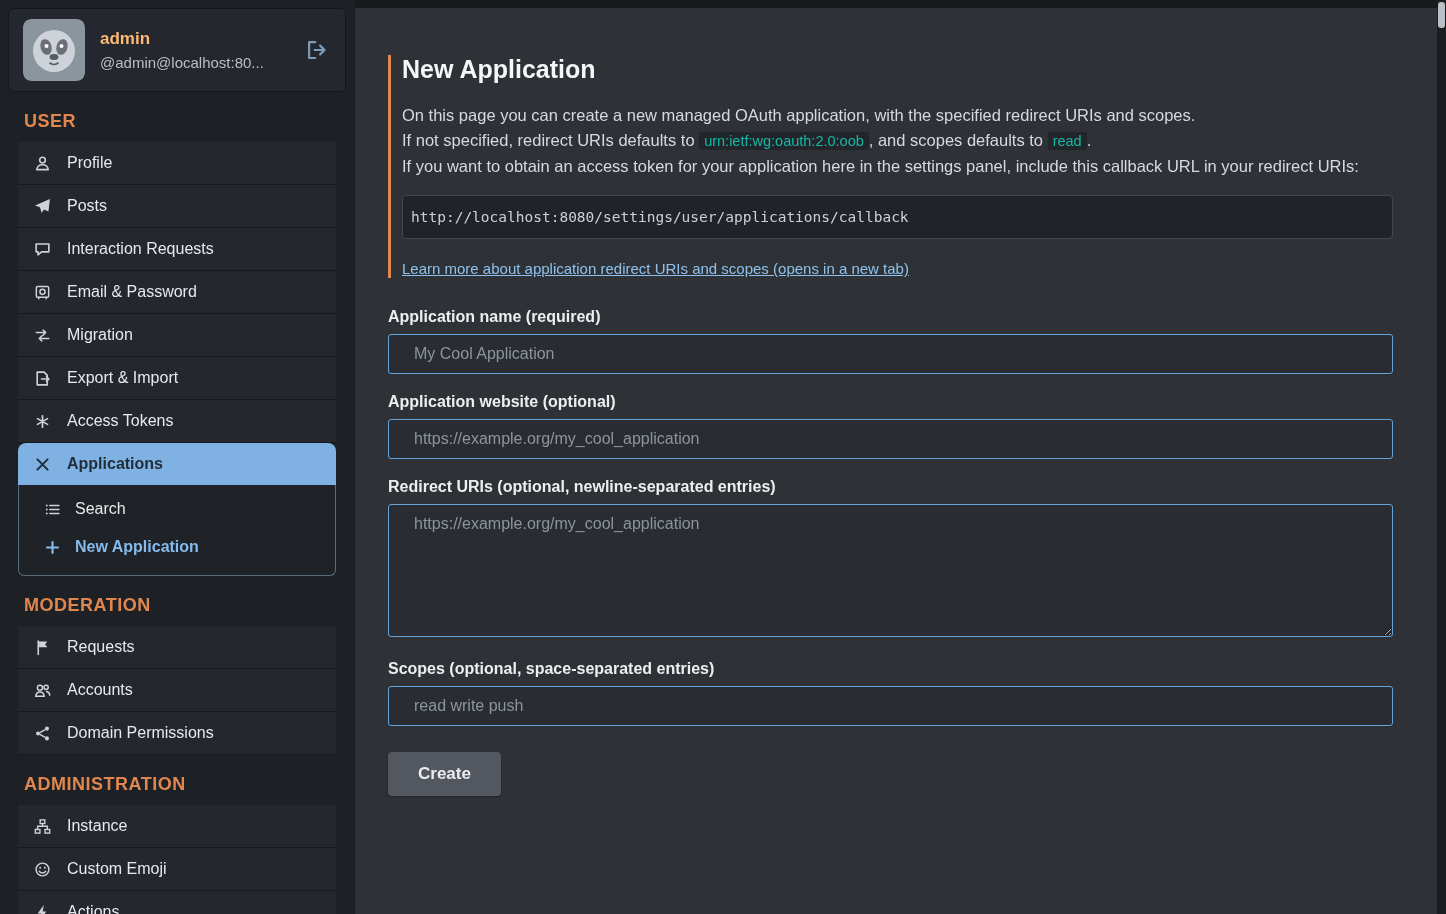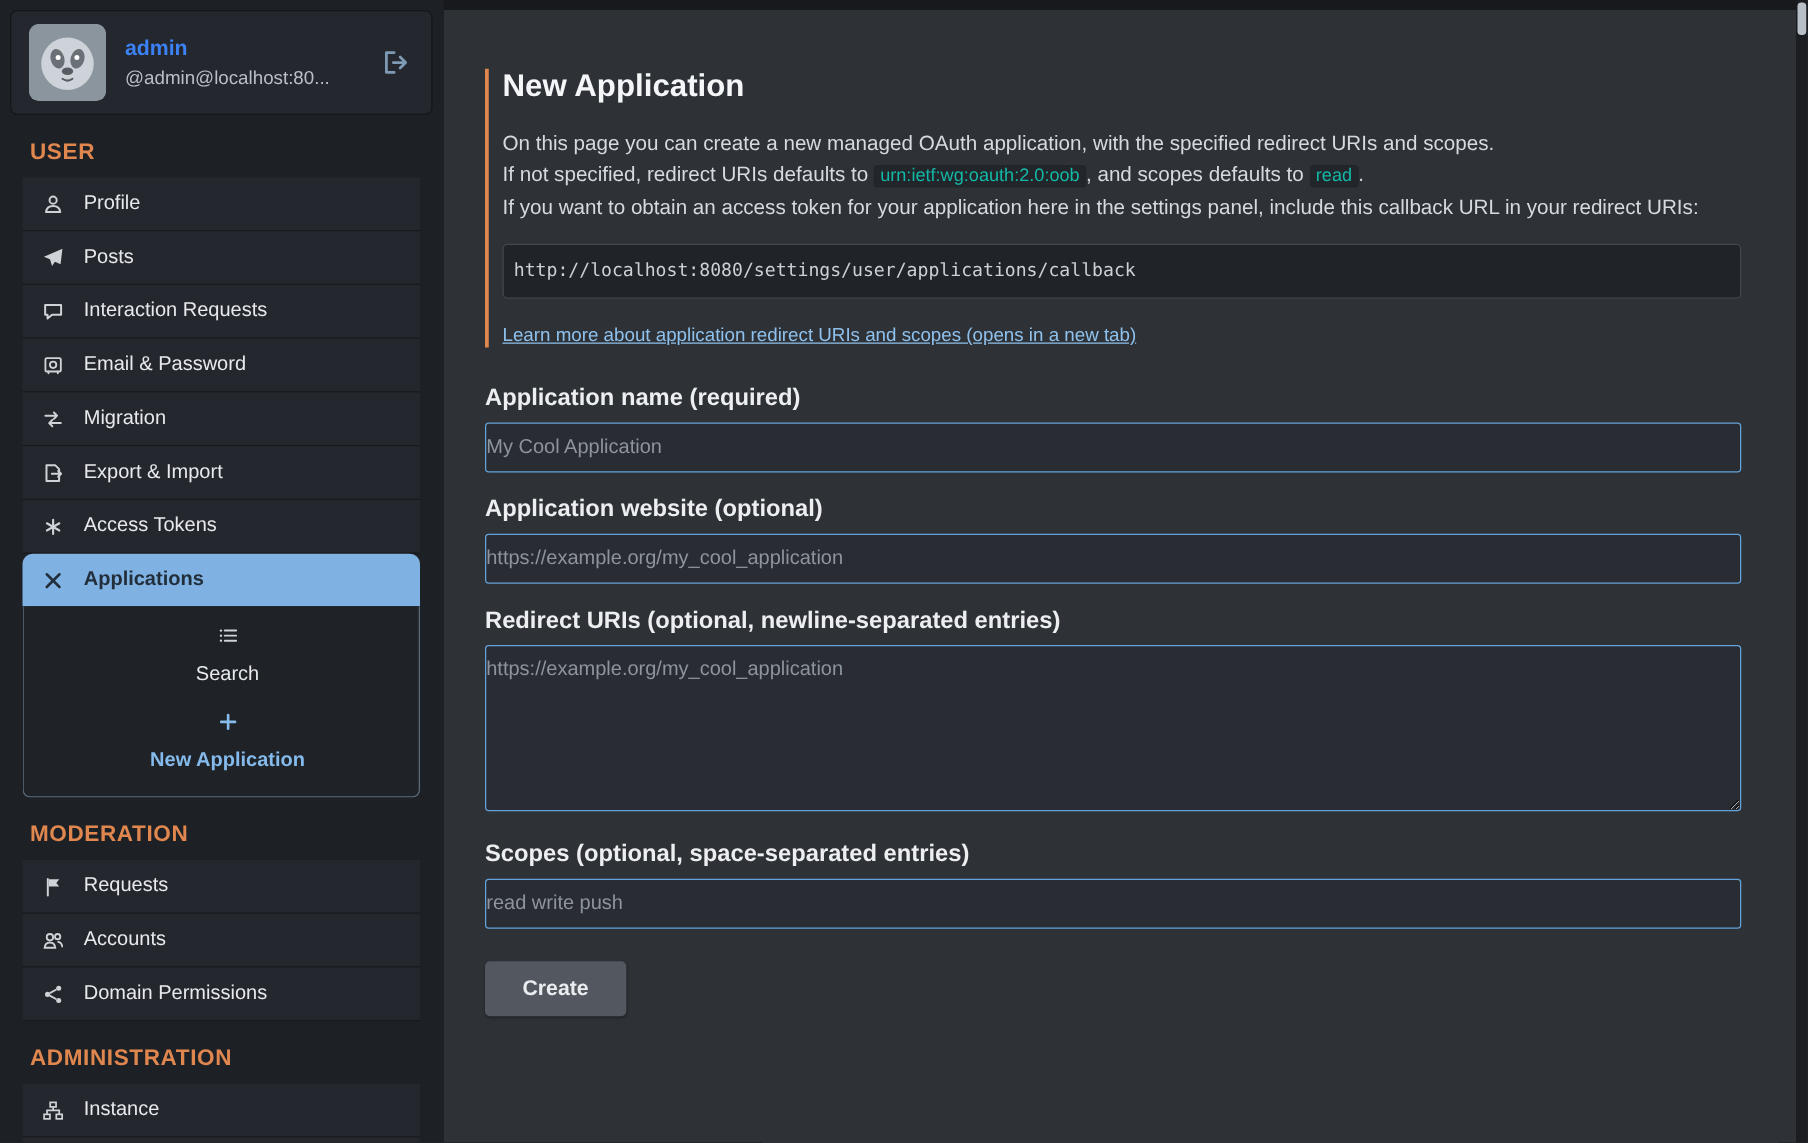--- a/index.html
+++ b/index.html
@@ -15,21 +15,21 @@
     width:355px; min-width:355px; height:100%; background:#1d2025;
     padding:8px 9px 0 8px; overflow:hidden;
   }
   .user-card {
     display:flex; align-items:center; gap:15px;
     background:#24272d; border:1px solid #141619; border-radius:6px;
     padding:10px 14px; cursor:pointer;
   }
   .avatar { width:62px; height:62px; border-radius:8px; overflow:hidden; flex:none; }
   .user-meta { flex:1; min-width:0; }
-  .user-name { font-weight:bold; font-size:17px; color:#3b82f6; margin-bottom:5px; }
+  .user-name { font-weight:bold; font-size:17px; color:#fdba74; margin-bottom:5px; }
   .user-handle { font-size:15px; color:#b9bfc6; white-space:nowrap; overflow:hidden; }
   .logout { color:#7e9ab4; display:flex; flex:none; cursor:pointer; padding:4px; }
 
   .nav-section-label {
     color:#e0874f; font-weight:bold; font-size:18px; letter-spacing:.5px;
     padding:19px 16px 10px 16px;
   }
   .nav-list { margin:0 10px; }
   .nav-item {
     display:flex; align-items:flex-end; gap:15px;
@@ -41,21 +41,21 @@
     background:#7fb1e3; color:#222e3a; font-weight:bold;
     border-radius:8px 8px 0 0; border-bottom:none;
   }
   .nav-item.active .icon { color:#222e3a; }
   .submenu {
     border:1px solid #5b6b7c; border-top:none; border-radius:0 0 6px 6px;
     background:#1f2227; padding:5px 0 9px 0;
   }
   .submenu-item {
     display:flex; align-items:center; gap:14px;
-    padding:10px 14px 10px 24px; font-size:16px; color:#e7e9ec; cursor:pointer;flex-direction:column;
+    padding:10px 14px 10px 24px; font-size:16px; color:#e7e9ec; cursor:pointer;
   }
   .submenu-item .icon { width:18px; display:flex; justify-content:center; color:#ced3d8; }
   .submenu-item.active { color:#85bbec; font-weight:bold; }
   .submenu-item.active .icon { color:#85bbec; }
 
   
   .main { flex:1; padding:8px 9px 0 0; display:flex; min-width:0; }
   .panel { flex:1; background:#2e3237; padding:47px 44px 0 33px; overflow:hidden; }
 
   .intro { border-left:3px solid #e0874f; padding-left:11px; }
@@ -69,24 +69,24 @@
   .codeblock {
     margin:17px 0 21px 0; background:#202328; border:1px solid #43474e;
     border-radius:4px; padding:13px 8px;
     font-family:"DejaVu Sans Mono","Liberation Mono",monospace;
     font-size:14.5px; color:#ccd1d6; white-space:pre;
   }
   .learn-more { color:#8fc1ec; font-size:15px; text-decoration:underline; cursor:pointer; }
 
   .app-form { margin-top:30px; }
   .field { margin-bottom:19px; }
-  .field-label { display:block; font-weight:bold; font-size:19px; color:#eceef0; margin-bottom:8px; }
+  .field-label { display:block; font-weight:bold; font-size:16px; color:#eceef0; margin-bottom:8px; }
   .text-input, .text-area {
     width:100%; background:#292d33; border:1px solid #64a3d9; border-radius:3px;
-    padding:10px 0; font-size:16px; color:#e7e9ec;
+    padding:10px 25px; font-size:16px; color:#e7e9ec;
     font-family:"Liberation Sans","DejaVu Sans",sans-serif; outline:none;
   }
   .text-area { height:133px; resize:vertical; }
   ::placeholder { color:#8d949c; opacity:1; }
   .create-btn {
     background:#53575f; color:#eaedf0; font-weight:bold; font-size:17px;
     border:none; border-radius:4px; padding:12px 30px; margin-top:7px; cursor:pointer;
     font-family:"Liberation Sans","DejaVu Sans",sans-serif;
     box-shadow:0 1px 2px rgba(0,0,0,.3);
   }

